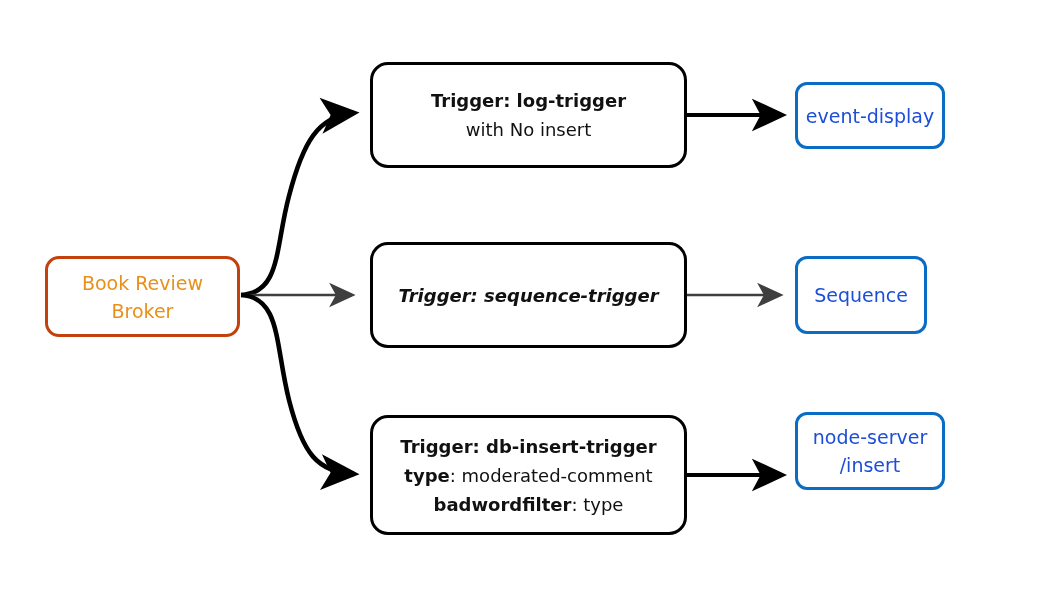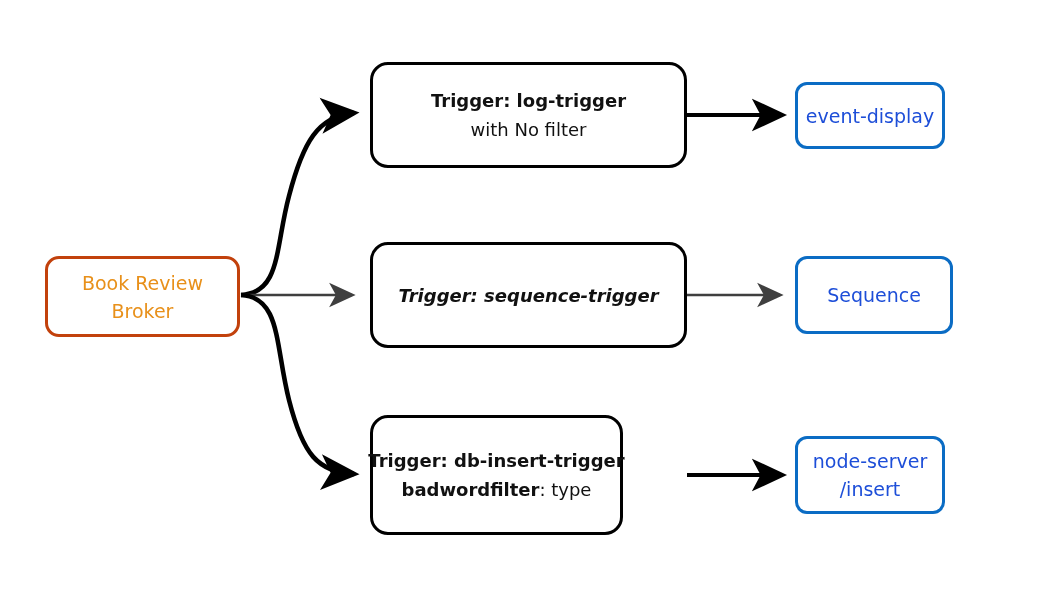--- a/index.html
+++ b/index.html
@@ -101,45 +101,48 @@
   <div class="node node-broker" style="left:45px; top:256px; width:195px; height:81px;">
     <span class="broker-line">Book Review</span>
     <span class="broker-line">Broker</span>
   </div>
 
   <div class="node node-trigger" style="left:370px; top:62px; width:317px; height:106px;">
     <span class="line">
       <span class="b">Trigger: log-trigger</span>
     </span>
     <span class="line">
-      <span>with No filter</span>
+      <span>with No insert</span>
     </span>
   </div>
 
   <div class="node node-trigger" style="left:370px; top:242px; width:317px; height:106px;font-style:italic;">
     <span class="line">
       <span class="b">Trigger: sequence-trigger</span>
     </span>
   </div>
 
-  <div class="node node-trigger" style="left:370px; top:415px; width:253px; height:120px;">
+  <div class="node node-trigger" style="left:370px; top:415px; width:317px; height:120px;">
     <span class="line">
       <span class="b">Trigger: db-insert-trigger</span>
+    </span>
+    <span class="line">
+      <span class="b">type</span><span>: moderated-comment</span>
     </span>
     <span class="line">
       <span class="b">badwordfilter</span><span>: type</span>
     </span>
   </div>
 
   <div class="node node-target" style="left:795px; top:82px; width:150px; height:67px;">
     <span class="line">event-display</span>
   </div>
 
-  <div class="node node-target" style="left:795px; top:256px; width:158px; height:78px;">
+  <div class="node node-target" style="left:795px; top:256px; width:132px; height:78px;">
     <span class="line">Sequence</span>
   </div>
 
-  <div class="node node-target" style="left:795px; top:436px; width:150px; height:78px;">
+  <div class="node node-target" style="left:795px; top:412px; width:150px; height:78px;">
     <span class="line">node-server</span>
     <span class="line">/insert</span>
   </div>
 
 </div>
 
 </body></html>

